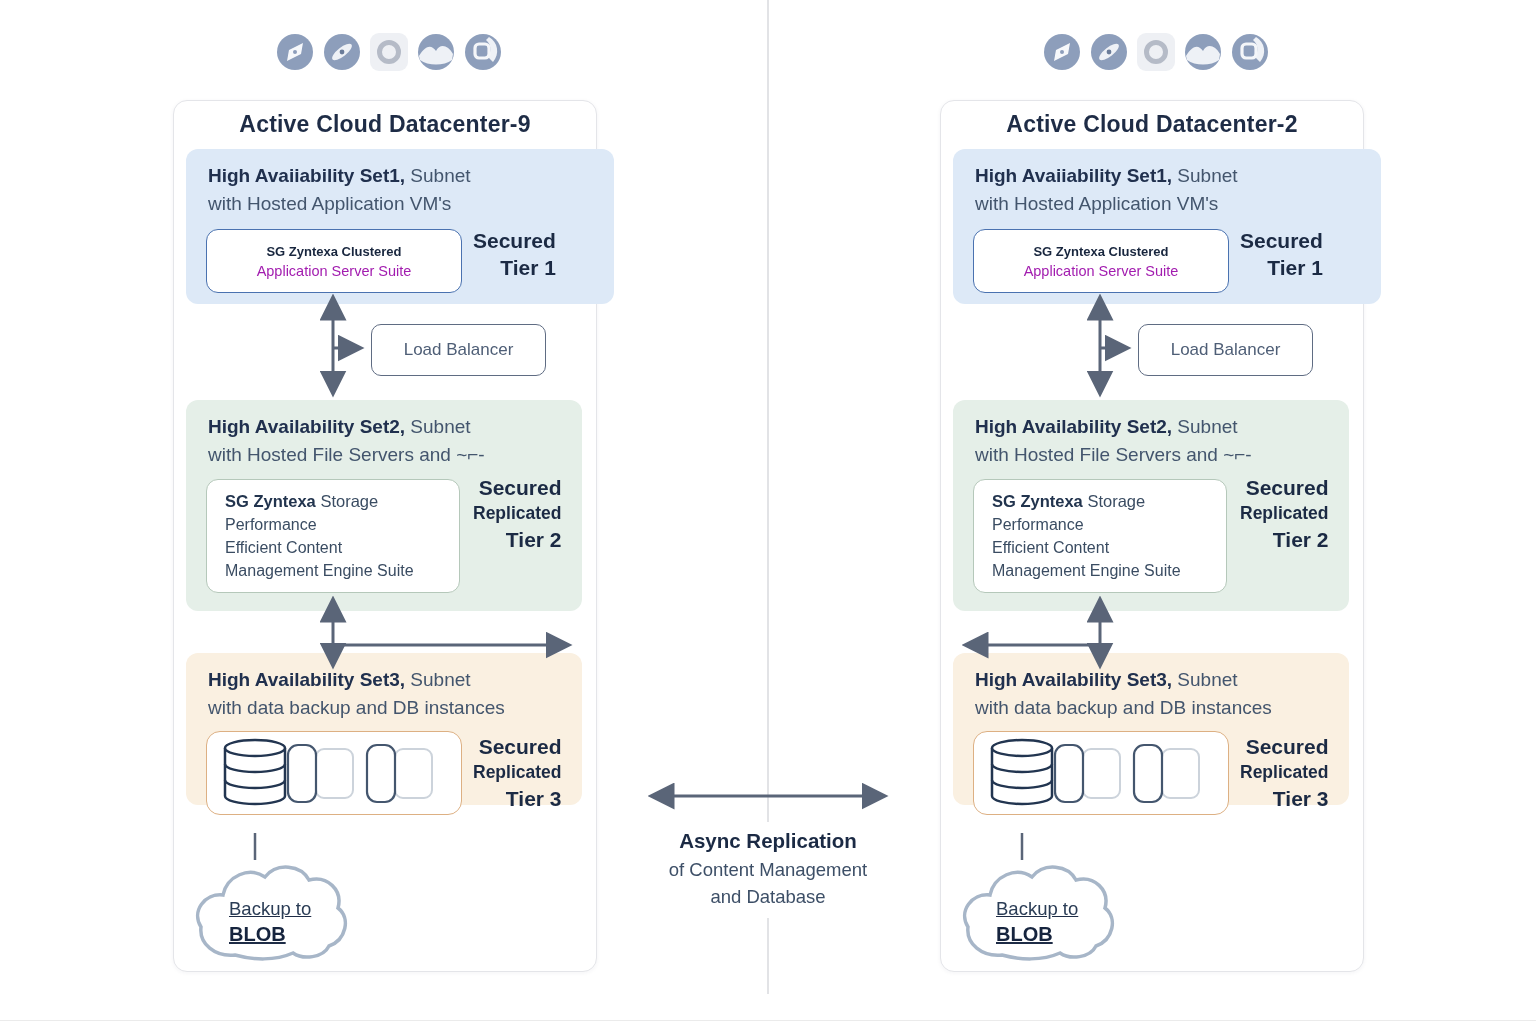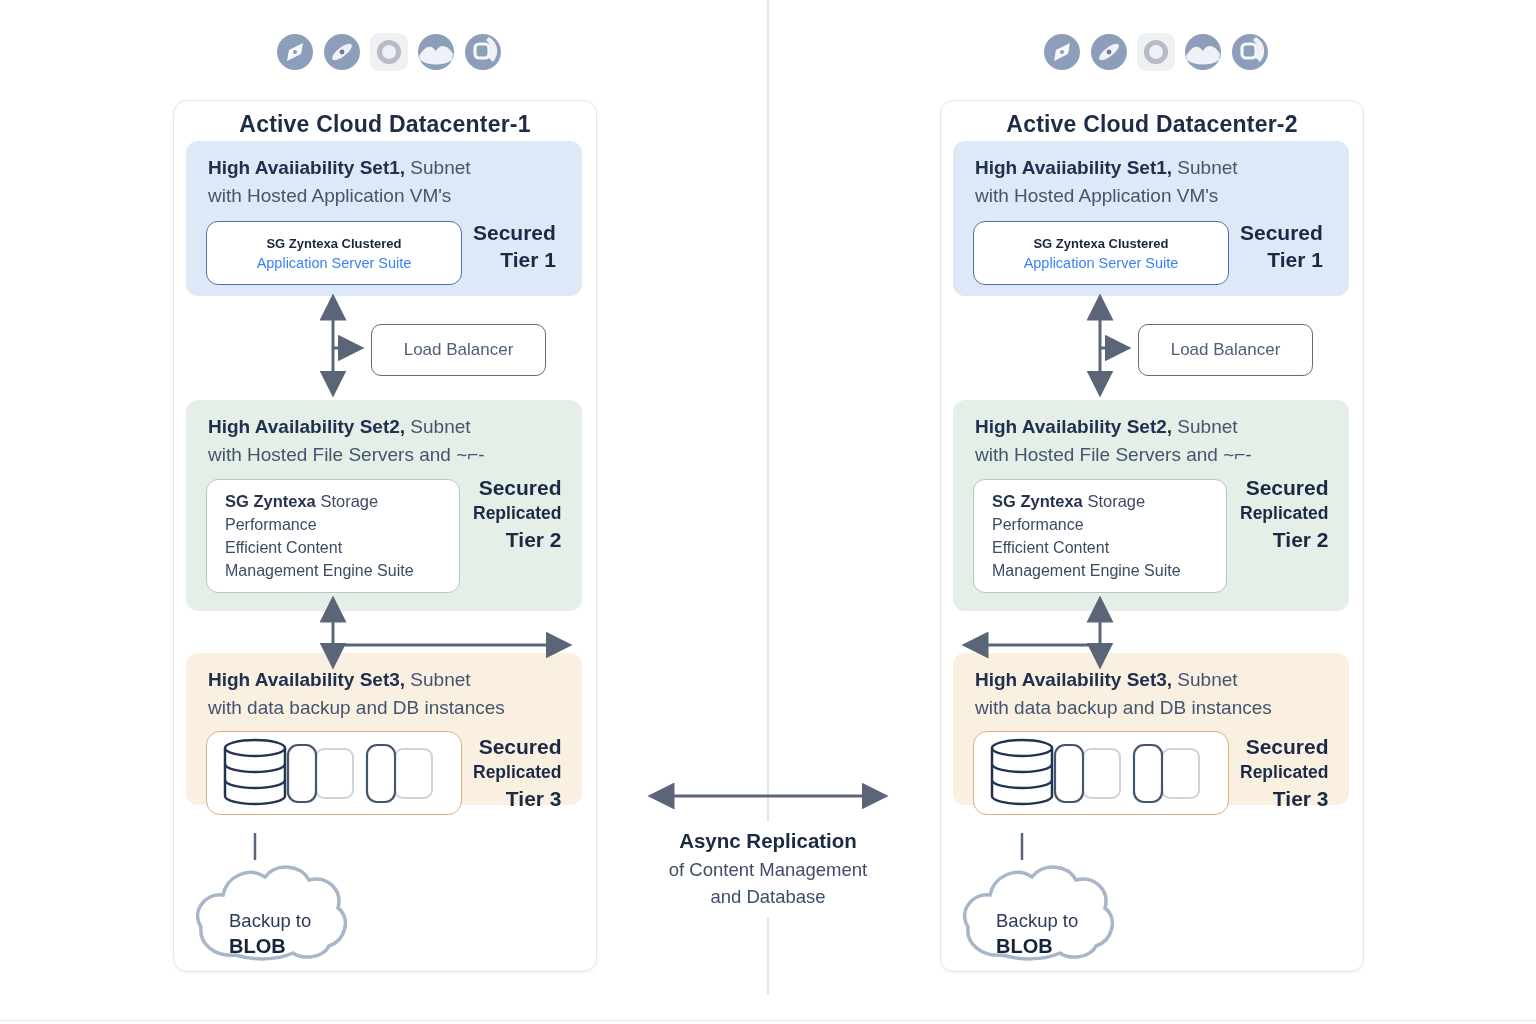--- a/index.html
+++ b/index.html
@@ -14,50 +14,50 @@
   .icon-row svg{display:block;}
 
   .panel{position:absolute;top:100px;width:422px;height:870px;background:#fff;
          border:1px solid #e4e5e9;border-radius:14px;box-shadow:0 1px 4px rgba(30,40,70,.05);}
   .panel-title{position:absolute;top:10px;left:0;width:100%;text-align:center;
                font-size:23px;font-weight:700;color:#1e2c46;letter-spacing:.2px;}
 
   .set{position:absolute;left:12px;width:396px;border-radius:12px;}
   .set-heading{position:absolute;left:22px;top:13px;font-size:19px;line-height:28px;color:#43556d;}
   .set-heading .hb{font-weight:700;color:#20304e;}
-  .set1{top:40px;height:155px;background:#dde9f7;}
+  .set1{top:48px;height:155px;background:#dde9f7;padding-left:32px;}
   .set2{top:299px;height:211px;background:#e5efe8;}
   .set3{top:552px;height:152px;background:#faf0e1;}
 
   .inner-box{position:absolute;left:20px;background:#fff;border-radius:12px;}
   .set1 .inner-box{top:80px;width:254px;height:62px;border:1.6px solid #4a72b0;
                    display:flex;flex-direction:column;align-items:center;justify-content:center;}
   .app-bold{font-size:13px;font-weight:700;color:#18263e;line-height:21px;}
-  .app-sub{font-size:14.5px;color:#3b82f6;line-height:19px;}
+  .app-sub{font-size:14.5px;color:#a21caf;line-height:19px;}
 
   .set2 .inner-box{top:79px;width:254px;height:114px;border:1.3px solid #b5c8ba;padding:10px 0 0 18px;box-sizing:border-box;}
   .s2l1{font-size:16.5px;color:#3a4c62;line-height:23px;}
   .s2l1 .hb{font-weight:700;color:#22344e;}
   .s2l{font-size:16px;color:#3a4c62;line-height:23px;}
 
   .set3 .inner-box{top:78px;width:254px;height:82px;border:1.6px solid #ddb083;border-radius:14px;}
 
   .tier{position:absolute;left:287px;font-weight:700;color:#1b2a44;text-align:right;}
   .tier .t-big{font-size:21px;line-height:27px;}
   .tier .t-mid{font-size:17.5px;line-height:25px;}
   .set1 .tier{top:78px;}
   .set2 .tier{top:74px;}
   .set3 .tier{top:80px;}
 
   .lb-box{position:absolute;left:197px;top:223px;width:173px;height:50px;background:#fff;
           border:1.6px solid #5f6c83;border-radius:10px;display:flex;align-items:center;justify-content:center;
           font-size:17px;color:#4e5e76;}
 
   .cloud{position:absolute;left:17px;top:755px;width:160px;height:110px;}
-  .cloud-text{position:absolute;left:38px;top:52px;}
+  .cloud-text{position:absolute;left:38px;top:40px;text-decoration:underline;}
   .cloud-l1{font-size:18.5px;color:#2a3c55;line-height:25px;}
   .cloud-l2{font-size:20px;font-weight:700;color:#16243e;line-height:26px;}
 
   .center-label{position:absolute;left:618px;top:822px;width:300px;text-align:center;background:#ffffff;padding:4px 0 8px;}
   .cl-title{font-size:20.5px;font-weight:700;color:#1b2a44;line-height:30px;}
   .cl-line{font-size:18.5px;color:#3d4f67;line-height:27px;}
 
   svg.arrows{position:absolute;inset:0;pointer-events:none;}
 </style>
 </head>
@@ -113,21 +113,21 @@
         <path d="M2 23 C9 11 15 12 19 18 C23 10 31 12 36 21 L35 27 C27 33 11 33 3 27 Z" fill="#eef1f6"></path>
       </svg>
     <svg width="38" height="38">
         <circle cx="19" cy="19" r="18" fill="#8d9ebb"></circle>
         <path d="M25 4 C34 9 36 21 29 29 L24 24 C28 18 27 11 22 7 Z" fill="#eef1f6"></path>
         <rect x="11" y="11" width="14" height="14" rx="4" fill="none" stroke="#f4f6f9" stroke-width="3.2"></rect>
       </svg>
   </div>
 
   <div class="panel" style="left:173px;">
-    <div class="panel-title">Active Cloud Datacenter-1</div>
+    <div class="panel-title">Active Cloud Datacenter-9</div>
 
     <div class="set set1">
       <div class="set-heading">
         <span class="hb">High Avaiiability Set1,</span><span> Subnet</span><br>
         <span>with Hosted Application VM's</span>
       </div>
       <div class="inner-box">
         <div class="app-bold">SG Zyntexa Clustered</div>
         <div class="app-sub">Application Server Suite</div>
       </div>

